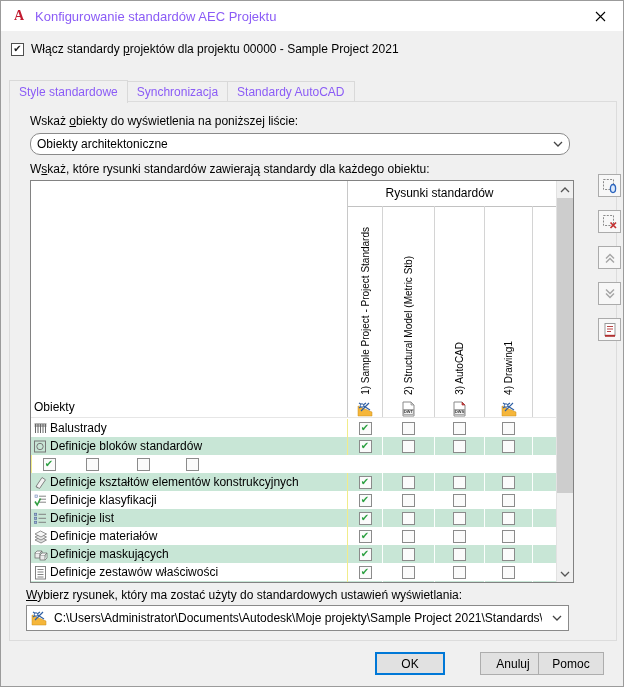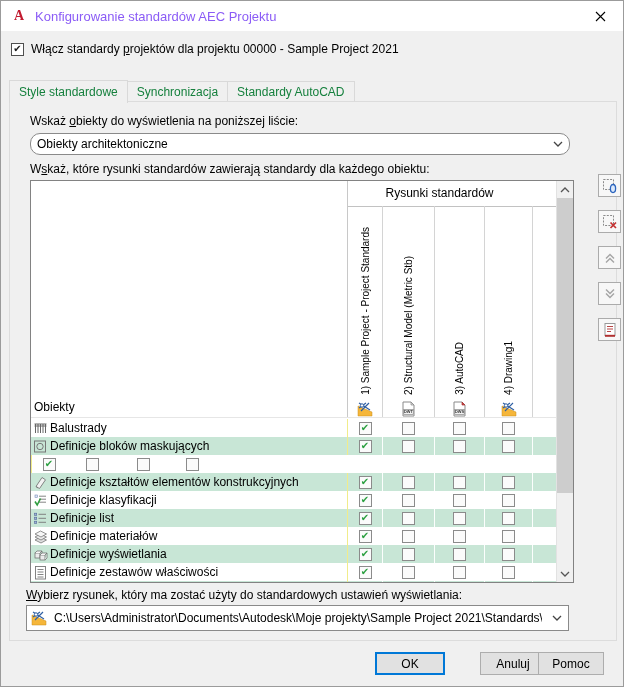--- a/index.html
+++ b/index.html
@@ -17,21 +17,21 @@
 
   
   .enable-row{position:absolute;left:10px;top:41px;display:flex;align-items:center;gap:7px;}
   .cb{width:13px;height:13px;background:#fff;border:1px solid #4f4f4f;display:flex;align-items:center;justify-content:center;}
   .cb.checked::after{content:"✔";font-size:10px;color:#1a1a1a;line-height:1;}
   .accel{text-decoration:underline;}
 
   
   .tabs{position:absolute;left:8px;top:78px;display:flex;align-items:flex-end;height:23px;}
   .tab{height:21px;padding:0 9px;display:flex;align-items:center;background:#f0f0f0;
-       border:1px solid #d9d9d9;border-bottom:none;margin-right:-1px;color:#15803d;}
+       border:1px solid #d9d9d9;border-bottom:none;margin-right:-1px;color:#8b5cf6;}
   .tab.active{height:23px;position:relative;z-index:3;background:#f0f0f0;border-color:#d9d9d9;margin-bottom:-1px;padding-bottom:1px;}
 
   .panel{position:absolute;left:8px;top:100px;width:608px;height:540px;background:#f0f0f0;border:1px solid #dcdcdc;}
 
   .lbl1{position:absolute;left:20px;top:12px;}
   .combo{position:absolute;background:#fff;border:1px solid #8a8a8a;display:flex;align-items:center;}
   .combo .ctext{flex:1;padding-left:6px;white-space:nowrap;overflow:hidden;}
   .combo .chev{width:22px;display:flex;align-items:center;justify-content:center;flex:none;}
   .combo1{left:20px;top:31px;width:540px;height:22px;border-radius:10px;}
   .lbl2{position:absolute;left:20px;top:60px;}
@@ -229,21 +229,21 @@
         </div>
 
         <div class="grow">
           <div class="gname">
               <span class="ricon">
             <svg width="15" height="15" viewBox="0 0 15 15">
                   <rect x="1.5" y="2" width="11" height="11" fill="none" stroke="#777"></rect>
                   <circle cx="7" cy="7.5" r="3.2" fill="none" stroke="#777"></circle>
                 </svg>
           </span>
-              <span>Definicje bloków maskujących</span>
+              <span>Definicje bloków standardów</span>
             </div>
           <div class="gcell c1">
               <span class="gcb checked"></span>
             </div>
           <div class="gcell c2">
               <span class="gcb"></span>
             </div>
           <div class="gcell c3">
               <span class="gcb"></span>
             </div>
@@ -378,21 +378,21 @@
               <span class="ricon">
             <svg width="15" height="15" viewBox="0 0 15 15">
                   <g stroke="#666" fill="#ececec" stroke-width="0.7">
                     <rect x="2" y="6" width="5" height="5"></rect>
                     <path d="M2 6 L4 4 L9 4 L7 6 M7 11 L9 9 L9 4" fill="#f6f6f6"></path>
                     <rect x="7" y="8" width="5" height="5"></rect>
                     <path d="M7 8 L9 6 L14 6 L12 8 M12 13 L14 11 L14 6" fill="#f6f6f6"></path>
                   </g>
                 </svg>
           </span>
-              <span>Definicje wyświetlania</span>
+              <span>Definicje maskujących</span>
             </div>
           <div class="gcell c1">
               <span class="gcb checked"></span>
             </div>
           <div class="gcell c2">
               <span class="gcb"></span>
             </div>
           <div class="gcell c3">
               <span class="gcb"></span>
             </div>

